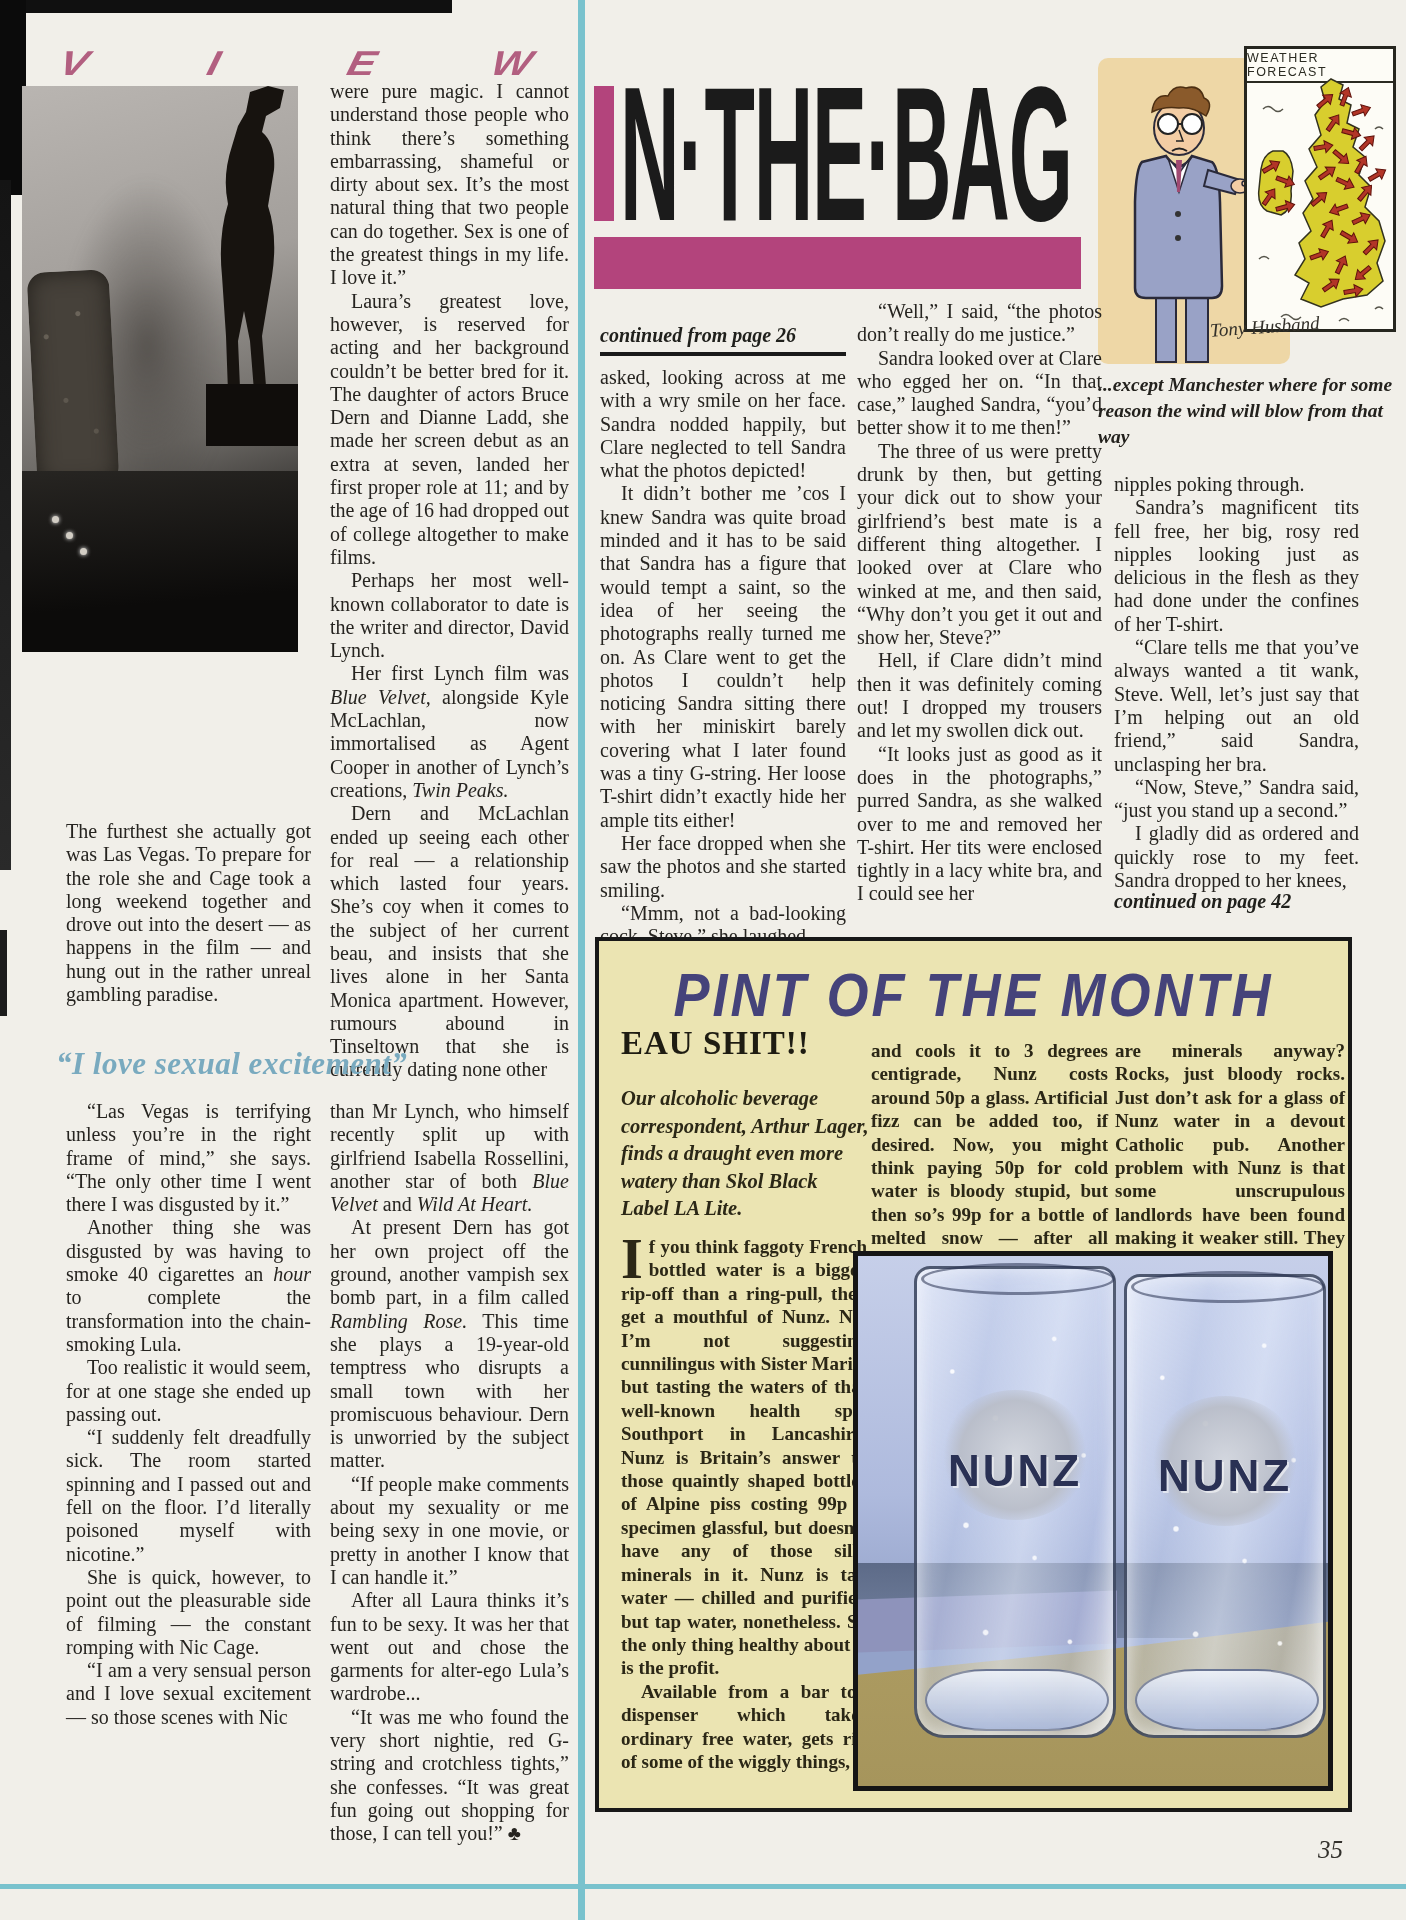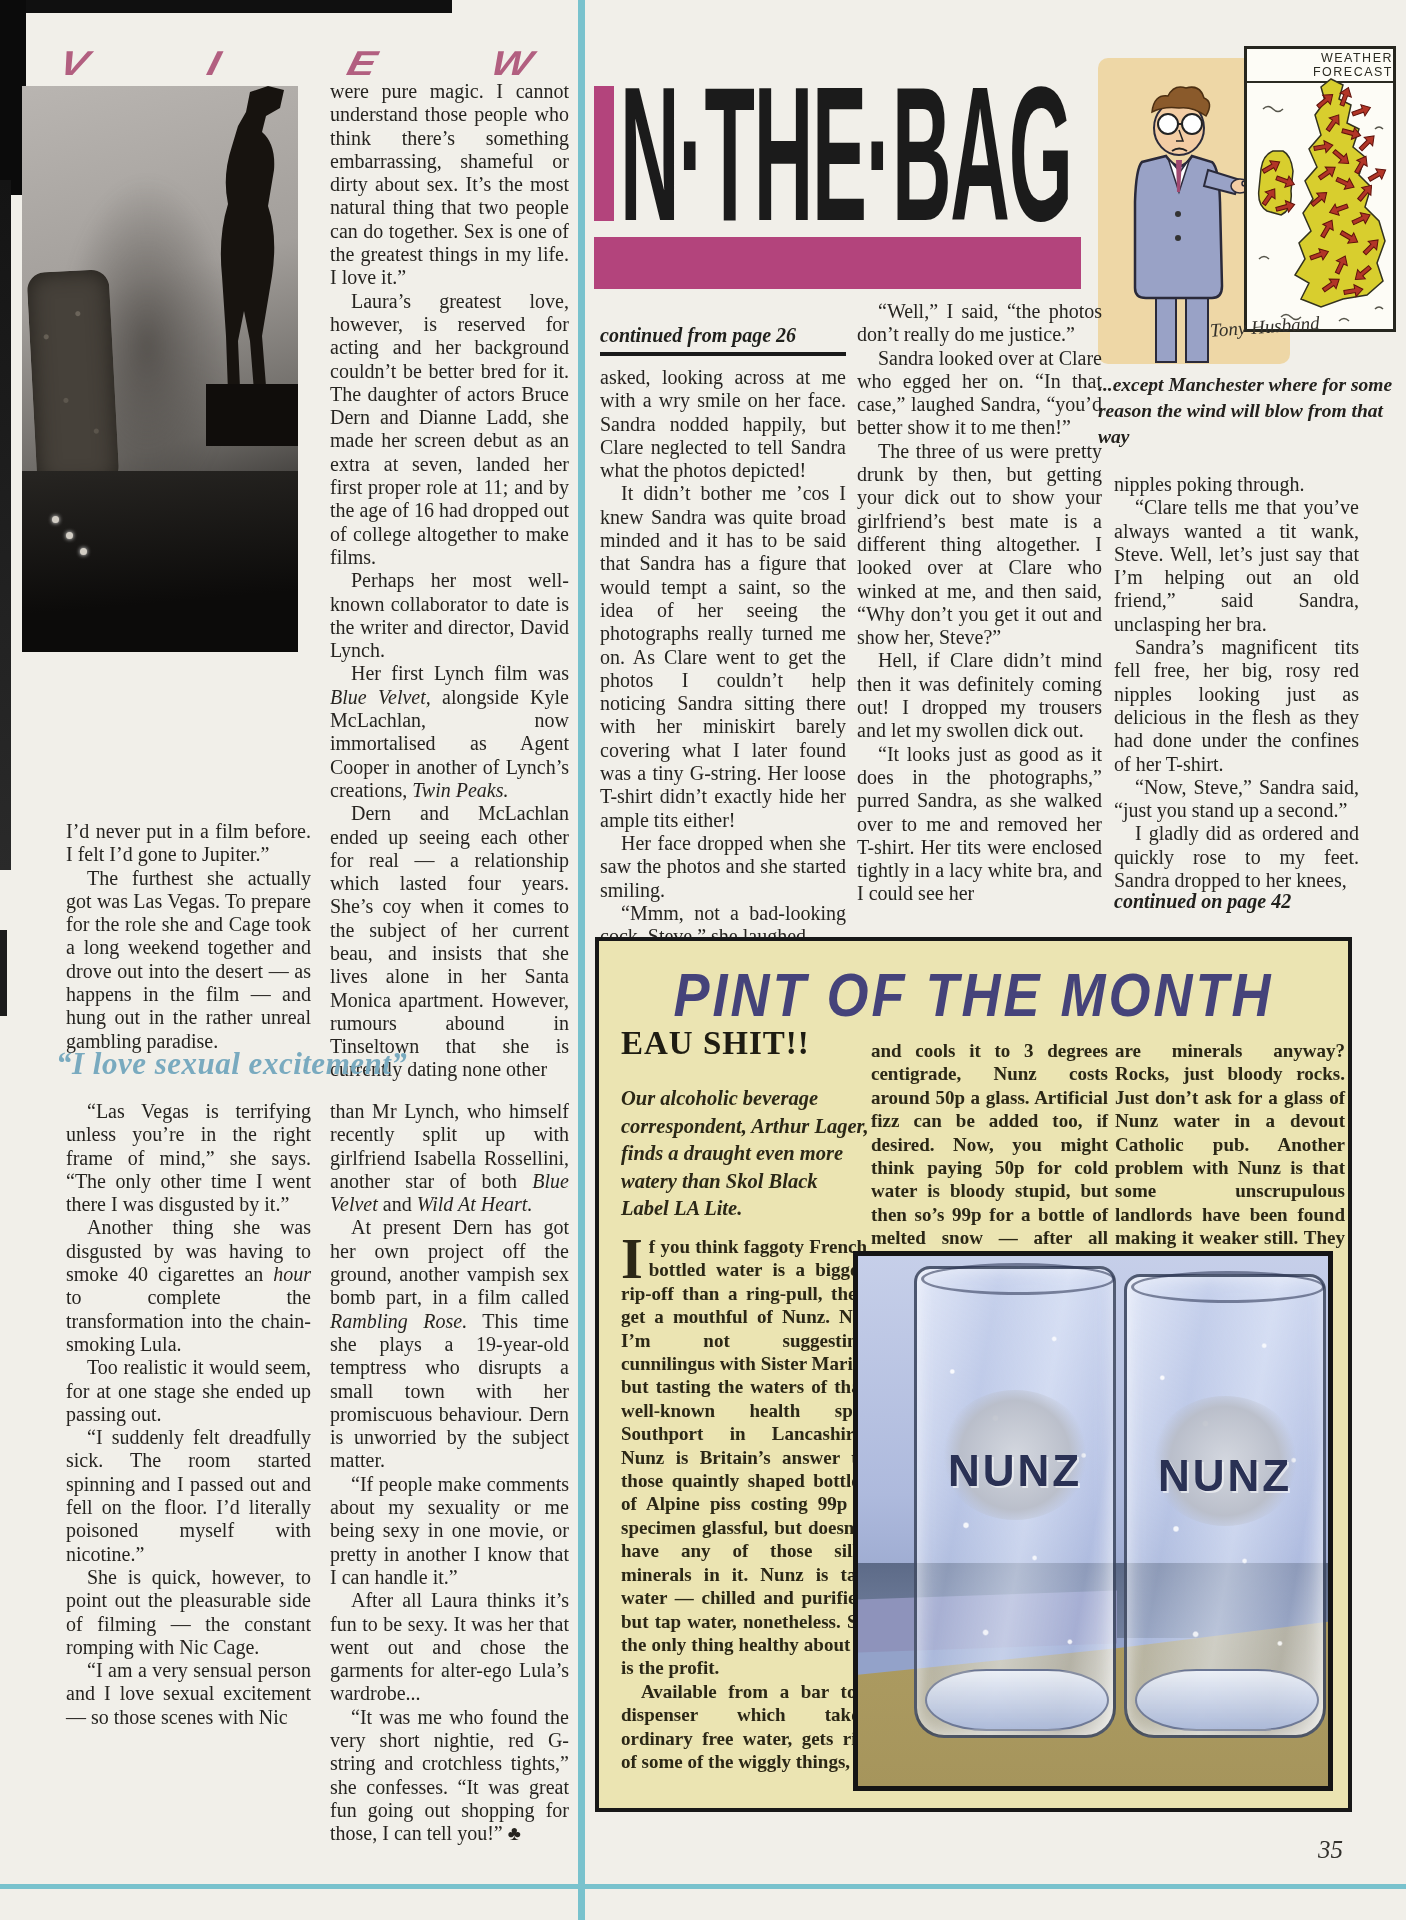--- a/index.html
+++ b/index.html
@@ -42,21 +42,21 @@
   .p1-stud{position:absolute;width:7px;height:7px;border-radius:50%;background:#d2cdc4;box-shadow:0 0 4px #fff;}
   
   .bag-ibar{left:594px;top:86px;width:20px;height:135px;background:#b3447c;}
   .bag-letters{left:620px;top:86px;height:150px;white-space:nowrap;
     font-family:"Liberation Sans",sans-serif;font-weight:bold;font-size:192px;line-height:135px;
     color:#1b1b1b;letter-spacing:-3px;transform:scaleX(.43);transform-origin:left top;}
   .bag-bar{left:594px;top:237px;width:487px;height:52px;background:#b3447c;}
   
   .toon-wash{left:1098px;top:58px;width:192px;height:306px;background:#eed7a6;border-radius:10px;}
   .toon-board{left:1244px;top:46px;width:152px;height:286px;background:#fdfcf6;border:3px solid #26261f;box-sizing:border-box;}
-  .toon-board-title{position:absolute;left:0;top:2px;width:100%;text-align:right;
+  .toon-board-title{position:absolute;left:0;top:2px;width:100%;text-align:left;
     font-family:"Liberation Sans",sans-serif;font-size:12.5px;letter-spacing:1.5px;color:#2b2b22;
     border-bottom:2px solid #2b2b22;padding-bottom:2px;}
   .toon-sig{left:1210px;top:316px;font-style:italic;font-size:19px;color:#33302a;transform:rotate(-4deg);
     font-family:"Liberation Serif",serif;}
   .toon-caption{left:1098px;top:372px;width:300px;text-align:left;font-style:italic;font-weight:bold;
     font-size:19.5px;line-height:26px;color:#23211d;}
   
   .pint-box{left:595px;top:937px;width:757px;height:875px;background:#ebe4b2;border:4px solid #181818;box-sizing:border-box;}
   .pint-title{position:absolute;left:0;top:22px;width:100%;text-align:center;
     font-family:"Liberation Sans",sans-serif;font-weight:bold;font-style:italic;font-size:54px;
@@ -131,21 +131,20 @@
 </div>
 
 <div class="abs serif-col" style="left:330px;top:80px;width:239px">
     <p>were pure magic. I cannot understand those people who think there’s something embarrassing, shameful or dirty about sex. It’s the most natural thing that two people can do together. Sex is one of the greatest things in my life. I love it.”</p>
     <p>Laura’s greatest love, however, is reserved for acting and her background couldn’t be better bred for it. The daughter of actors Bruce Dern and Dianne Ladd, she made her screen debut as an extra at seven, landed her first proper role at 11; and by the age of 16 had dropped out of college altogether to make films.</p>
     <p>Perhaps her most well-known collaborator to date is the writer and director, David Lynch.</p>
     <p>Her first Lynch film was <em>Blue Velvet,</em> alongside Kyle McLachlan, now immortalised as Agent Cooper in another of Lynch’s creations, <em>Twin Peaks.</em></p>
     <p>Dern and McLachlan ended up seeing each other for real — a relationship which lasted four years. She’s coy when it comes to the subject of her current beau, and insists that she lives alone in her Santa Monica apartment. However, rumours abound in Tinseltown that she is currently dating none other</p>
   </div>
 <div class="abs serif-col" style="left:66px;top:820px;width:245px">
-    <p>I’d never put in a film before. I felt I’d gone to Jupiter.”</p>
     <p>The furthest she actually got was Las Vegas. To prepare for the role she and Cage took a long weekend together and drove out into the desert — as happens in the film — and hung out in the rather unreal gambling paradise.</p>
   </div>
 <div class="abs pullquote" style="left:56px;top:1046px;width:512px">“I love sexual excitement”</div>
 <div class="abs serif-col indent-first" style="left:66px;top:1100px;width:245px">
     <p>“Las Vegas is terrifying unless you’re in the right frame of mind,” she says. “The only other time I went there I was disgusted by it.”</p>
     <p>Another thing she was disgusted by was having to smoke 40 cigarettes an <em>hour</em> to complete the transformation into the chain-smoking Lula.</p>
     <p>Too realistic it would seem, for at one stage she ended up passing out.</p>
     <p>“I suddenly felt dreadfully sick. The room started spinning and I passed out and fell on the floor. I’d literally poisoned myself with nicotine.”</p>
     <p>She is quick, however, to point out the pleasurable side of filming — the constant romping with Nic Cage.</p>
     <p>“I am a very sensual person and I love sexual excitement — so those scenes with Nic</p>
@@ -250,22 +249,22 @@
   </div>
 <div class="abs serif-col indent-first" style="left:857px;top:300px;width:245px">
     <p>“Well,” I said, “the photos don’t really do me justice.”</p>
     <p>Sandra looked over at Clare who egged her on. “In that case,” laughed Sandra, “you’d better show it to me then!”</p>
     <p>The three of us were pretty drunk by then, but getting your dick out to show your girlfriend’s best mate is a different thing altogether. I looked over at Clare who winked at me, and then said, “Why don’t you get it out and show her, Steve?”</p>
     <p>Hell, if Clare didn’t mind then it was definitely coming out! I dropped my trousers and let my swollen dick out.</p>
     <p>“It looks just as good as it does in the photographs,” purred Sandra, as she walked over to me and removed her T-shirt. Her tits were enclosed tightly in a lacy white bra, and I could see her</p>
   </div>
 <div class="abs serif-col" style="left:1114px;top:473px;width:245px">
     <p>nipples poking through.</p>
+    <p>Sandra’s magnificent tits fell free, her big, rosy red nipples looking just as delicious in the flesh as they had done under the confines of her T-shirt.</p>
     <p>“Clare tells me that you’ve always wanted a tit wank, Steve. Well, let’s just say that I’m helping out an old friend,” said Sandra, unclasping her bra.</p>
-    <p>Sandra’s magnificent tits fell free, her big, rosy red nipples looking just as delicious in the flesh as they had done under the confines of her T-shirt.</p>
     <p>“Now, Steve,” Sandra said, “just you stand up a second.”</p>
     <p>I gladly did as ordered and quickly rose to my feet. Sandra dropped to her knees,</p>
   </div>
 <div class="abs cont-note" style="left:1114px;top:890px;width:245px;text-align:left">continued on page 42</div>
 
 <div class="abs pint-box">
   <div class="pint-title">PINT OF THE MONTH</div>
   <div class="pint-sub">EAU SHIT!!</div>
   <div class="standfirst">Our alcoholic beverage correspondent, <em>Arthur Lager,</em> finds a draught even more watery than Skol Black Label LA Lite.</div>
   <div class="bold-col dropcap" style="position:absolute;left:22px;top:294px;width:246px">

